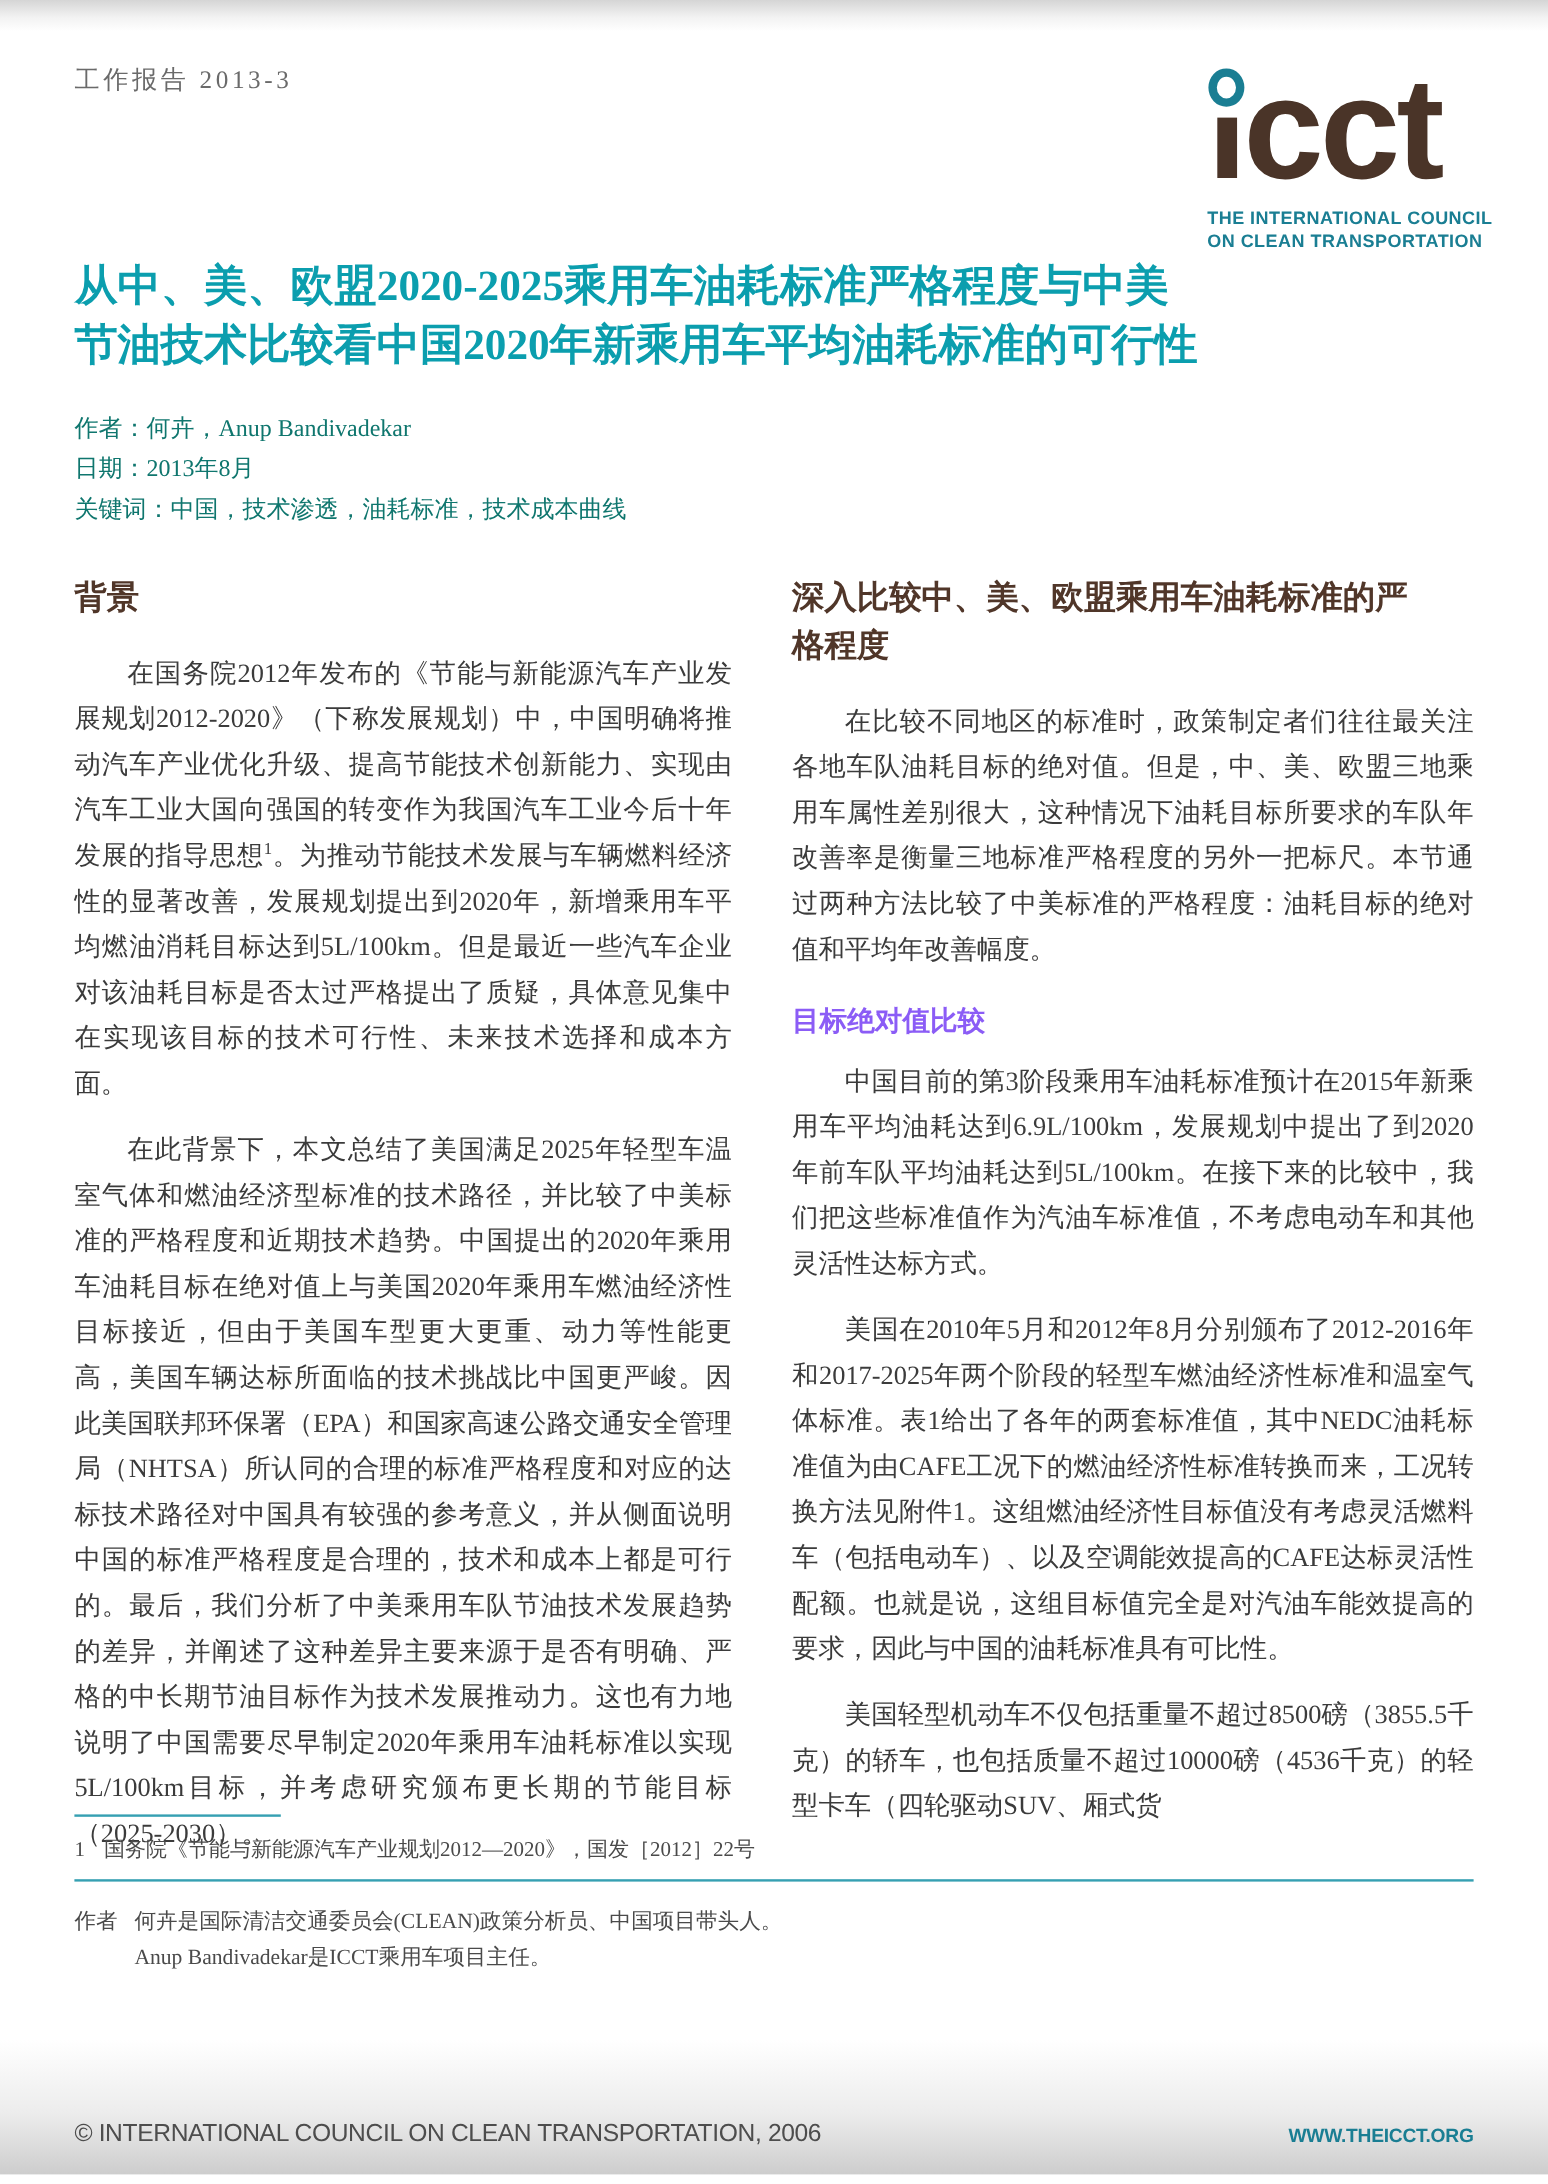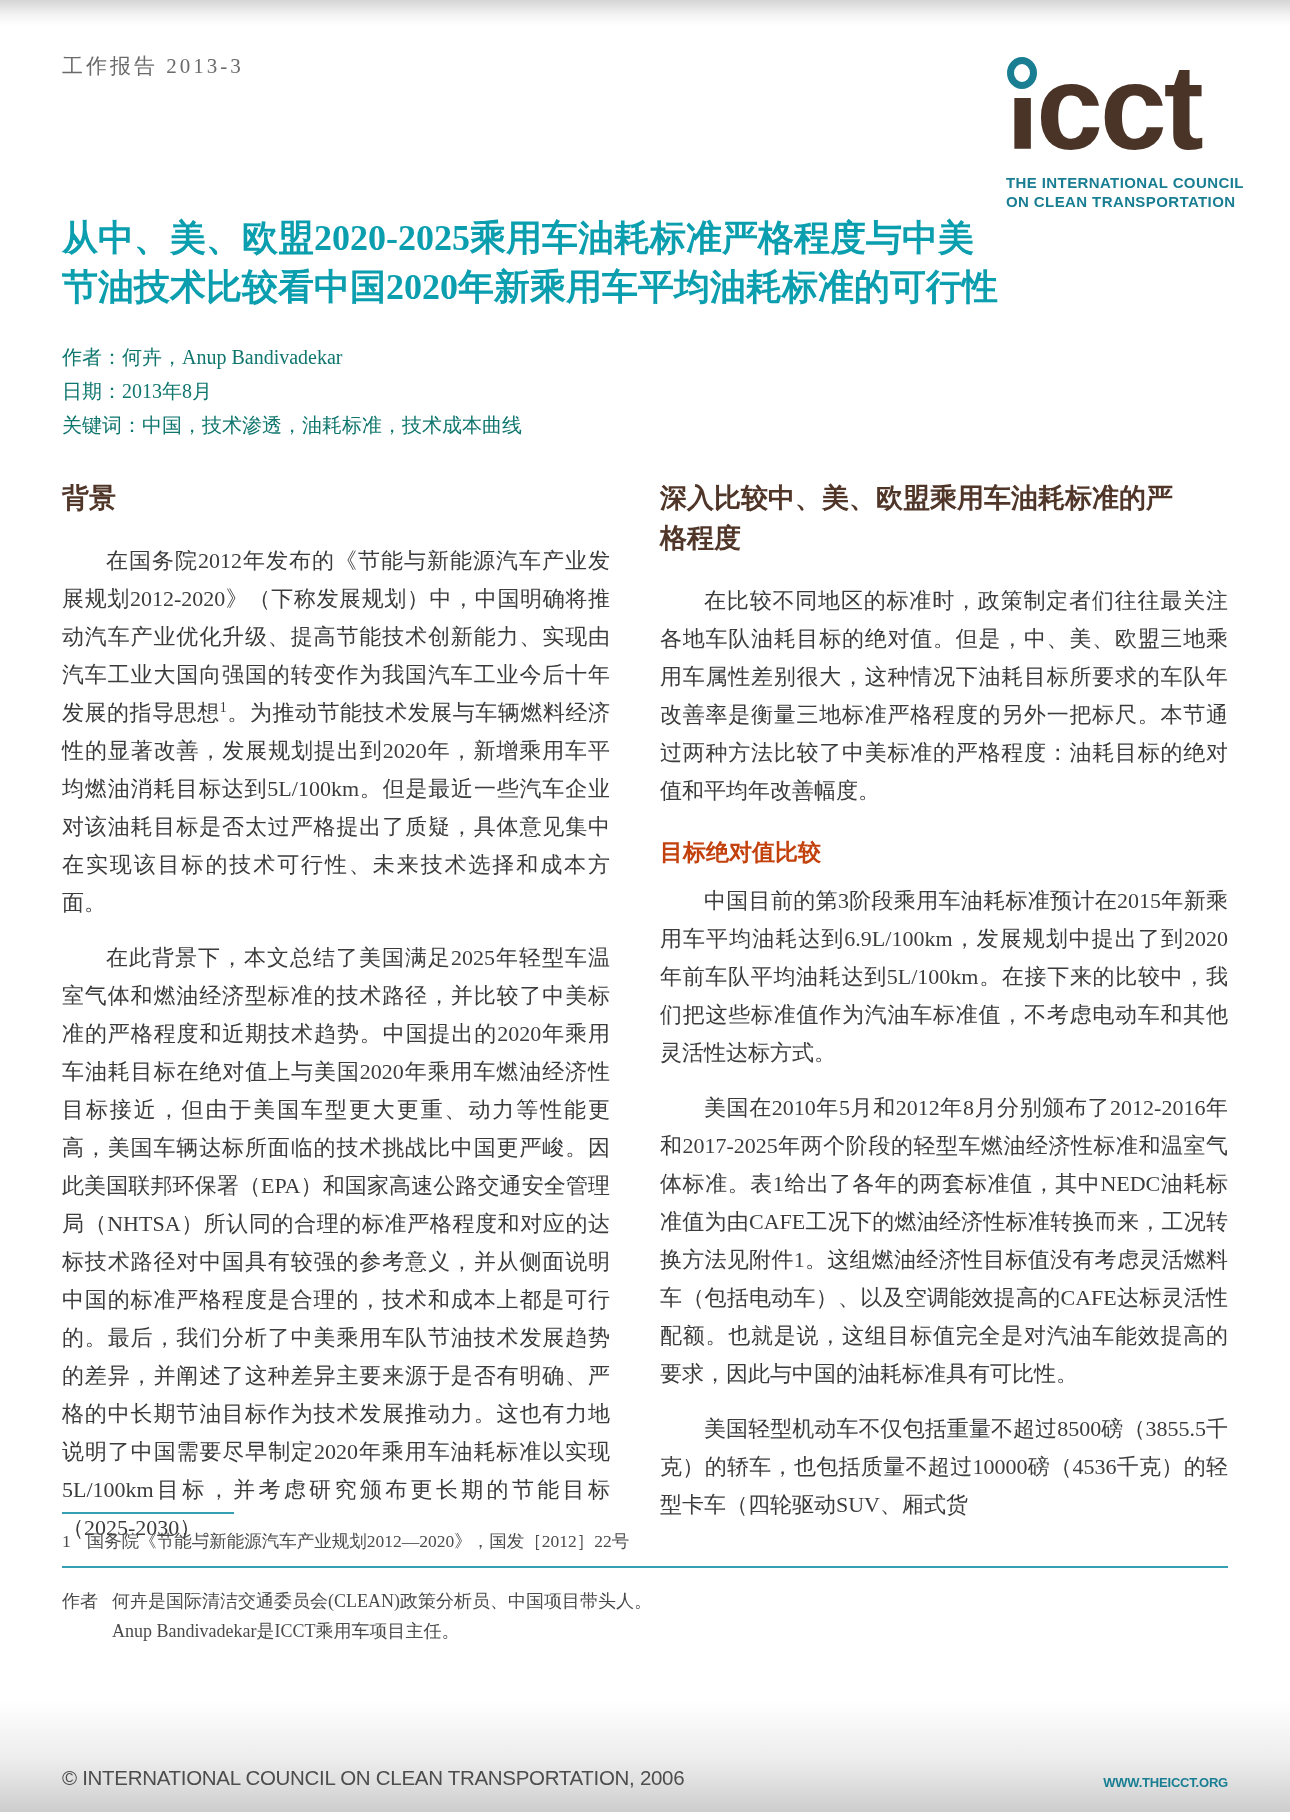--- a/index.html
+++ b/index.html
@@ -42,22 +42,22 @@
   
   .columns { position:absolute; left:62px; top:478px; width:1166px; display:flex; }
   .col-left  { width:548px; margin-right:50px; }
   .col-right { width:568px; }
   h2.section {
     margin:0 0 24px 0; font-family:"Liberation Sans","DejaVu Sans",sans-serif;
     font-weight:700; font-size:27px; line-height:40px; color:#503629;
   }
   h2.section.narrow { width:528px; }
   h3.subsection {
-    margin:26px 0 14px 0; font-family:Liberation Sans, sans-serif;
-    font-weight:700; font-size:23px; line-height:32px; color:#c2410c;
+    margin:26px 0 14px 0; font-family:Liberation Mono, monospace;
+    font-weight:700; font-size:23px; line-height:32px; color:#8b5cf6;
   }
   p.body {
     margin:0 0 17px 0; font-size:22px; line-height:38px; color:#3b3b3b;
     text-align:justify; text-indent:2em;
   }
   p.body sup { font-size:14px; line-height:0; }
   
   .footnote-rule { position:absolute; left:62px; top:1512px; width:172px; height:2px; background:#35a0b2; }
   .footnote {
     position:absolute; left:62px; top:1528px; width:580px;
@@ -76,21 +76,21 @@
     background:linear-gradient(180deg,#ffffff 0%,#ececec 55%,#cdcdcd 100%);
   }
   .copyright {
     position:absolute; left:62px; bottom:22px;
     font-family:"Liberation Sans","DejaVu Sans",sans-serif;
     font-size:20.5px; color:#4d4d4d; letter-spacing:-0.3px;
   }
   .website {
     position:absolute; right:62px; bottom:22px;
     font-family:"Liberation Sans","DejaVu Sans",sans-serif;
-    font-weight:700; font-size:13px; color:#1a7e93; letter-spacing:-0.2px;
+    font-weight:700; font-size:16px; color:#1a7e93; letter-spacing:-0.2px;
   }
 </style>
 </head>
 <body>
 
 <div class="page">
 
   <div class="top-shade"></div>
 
   <div class="report-label">工作报告 2013-3</div>

